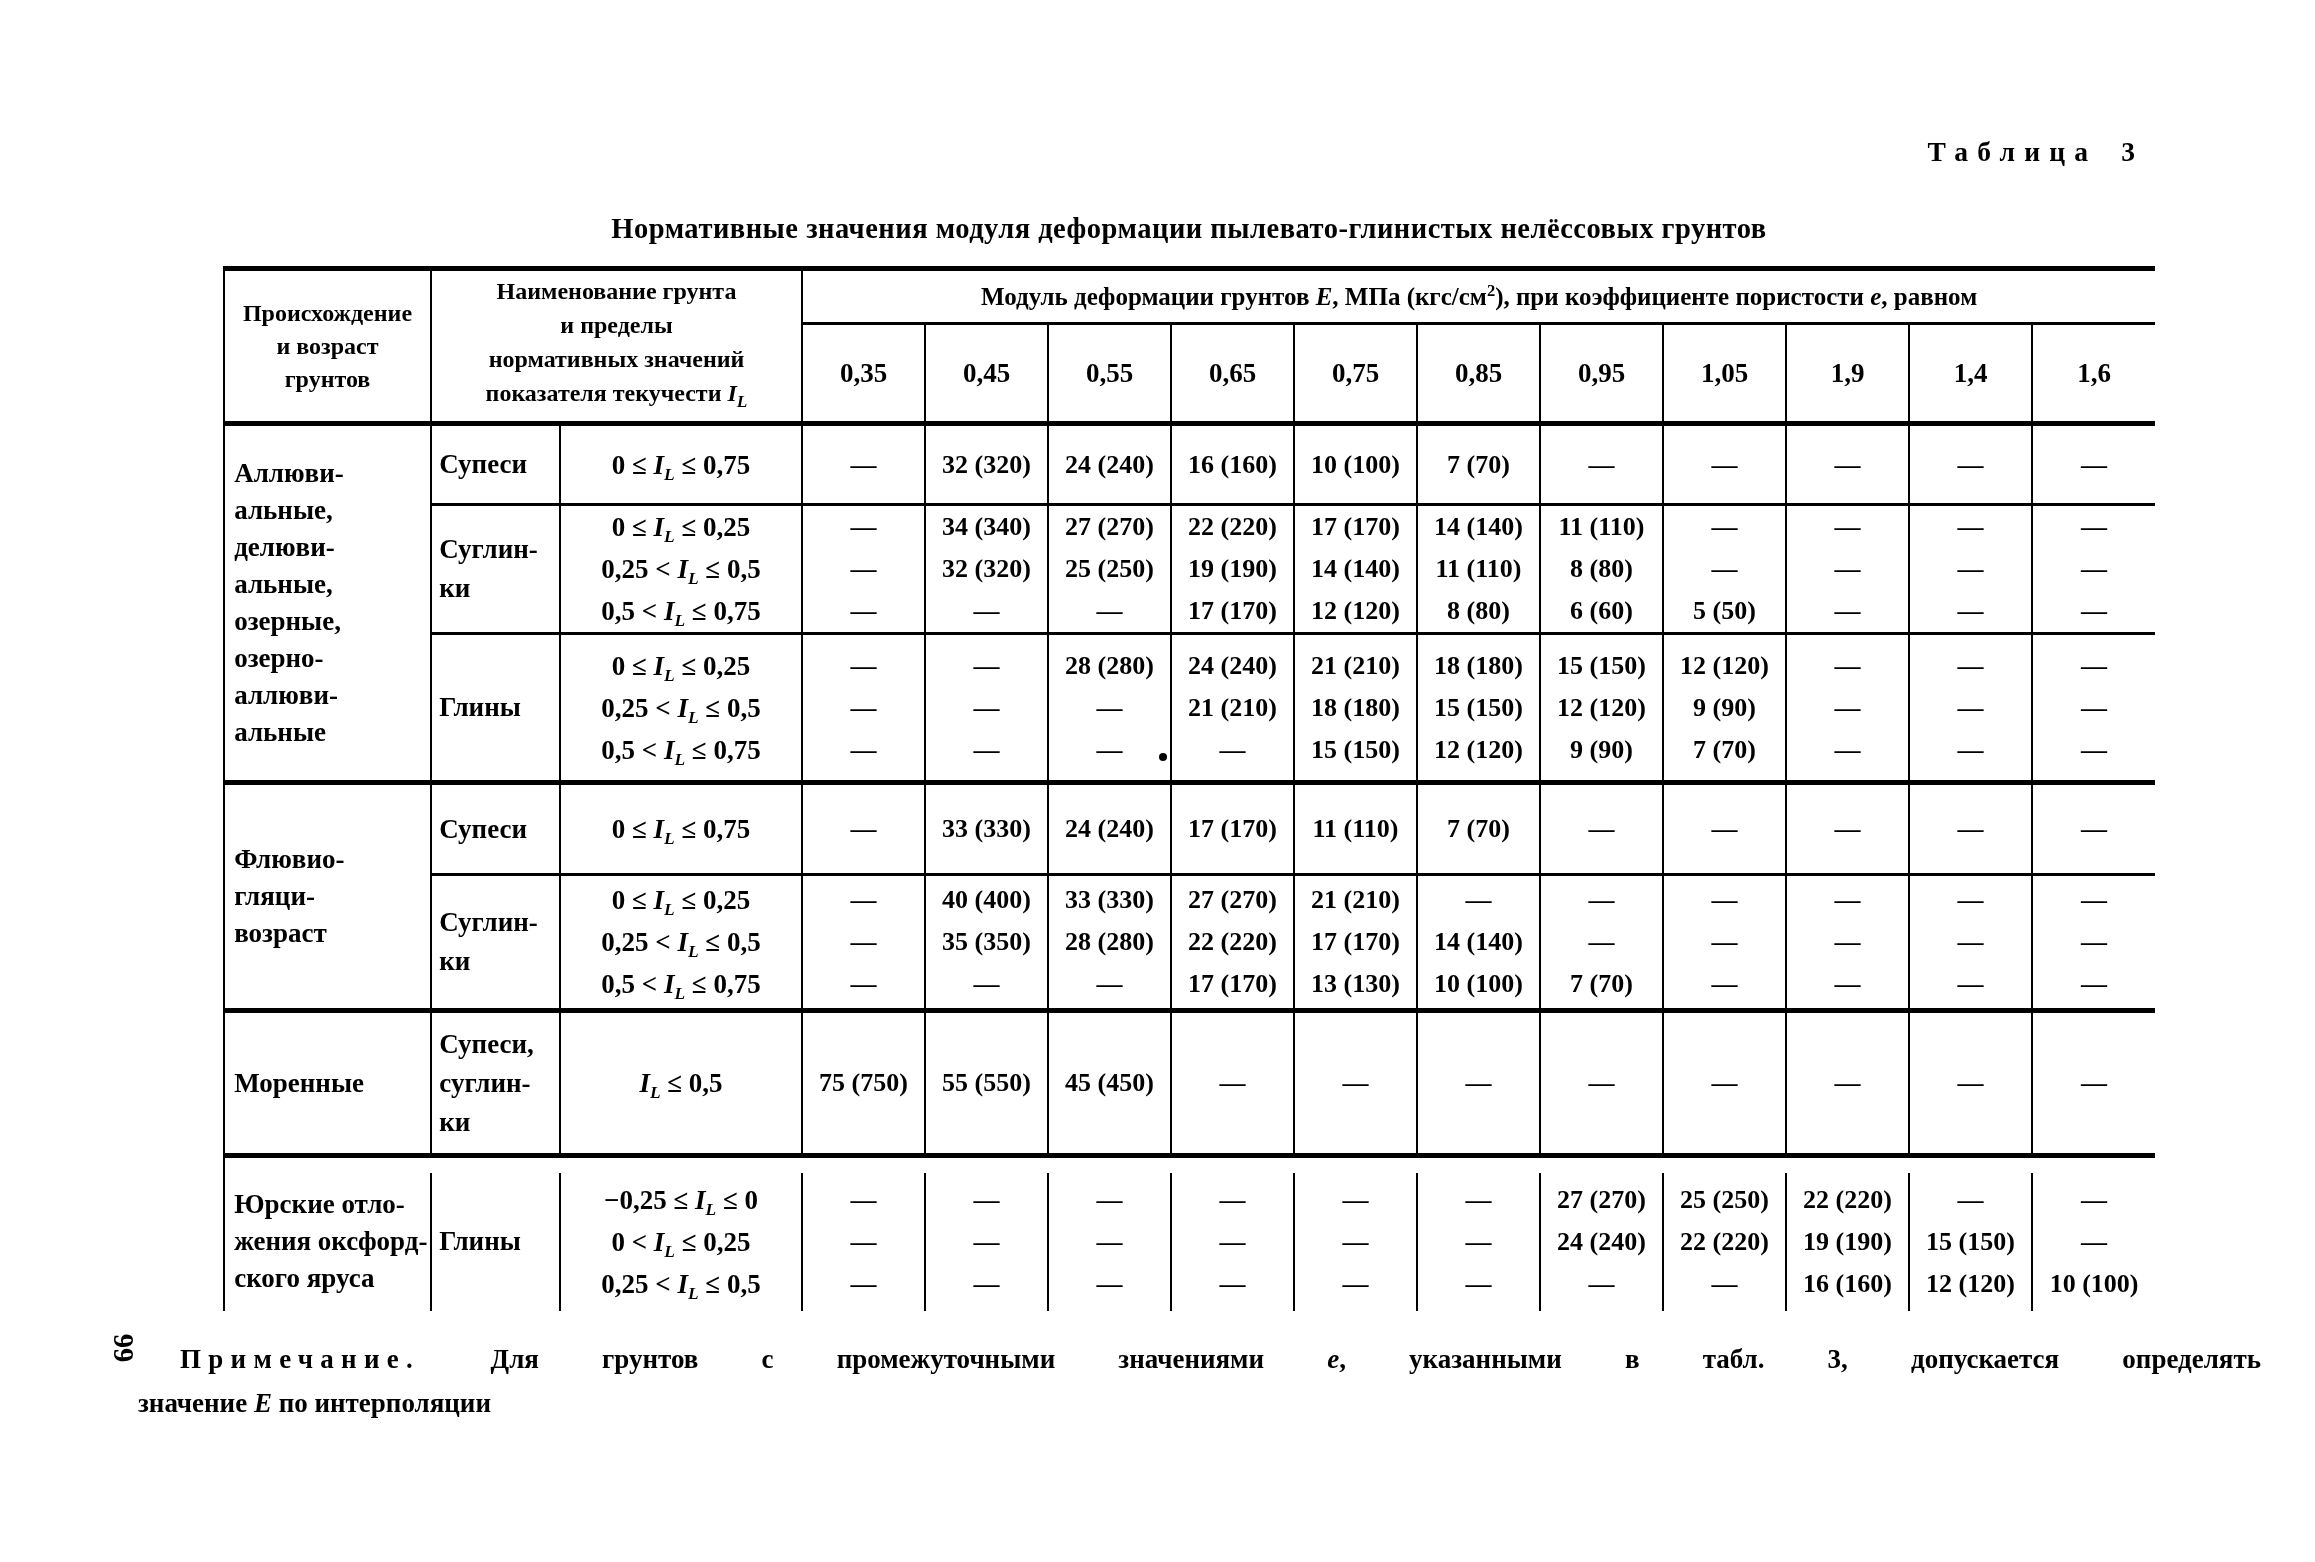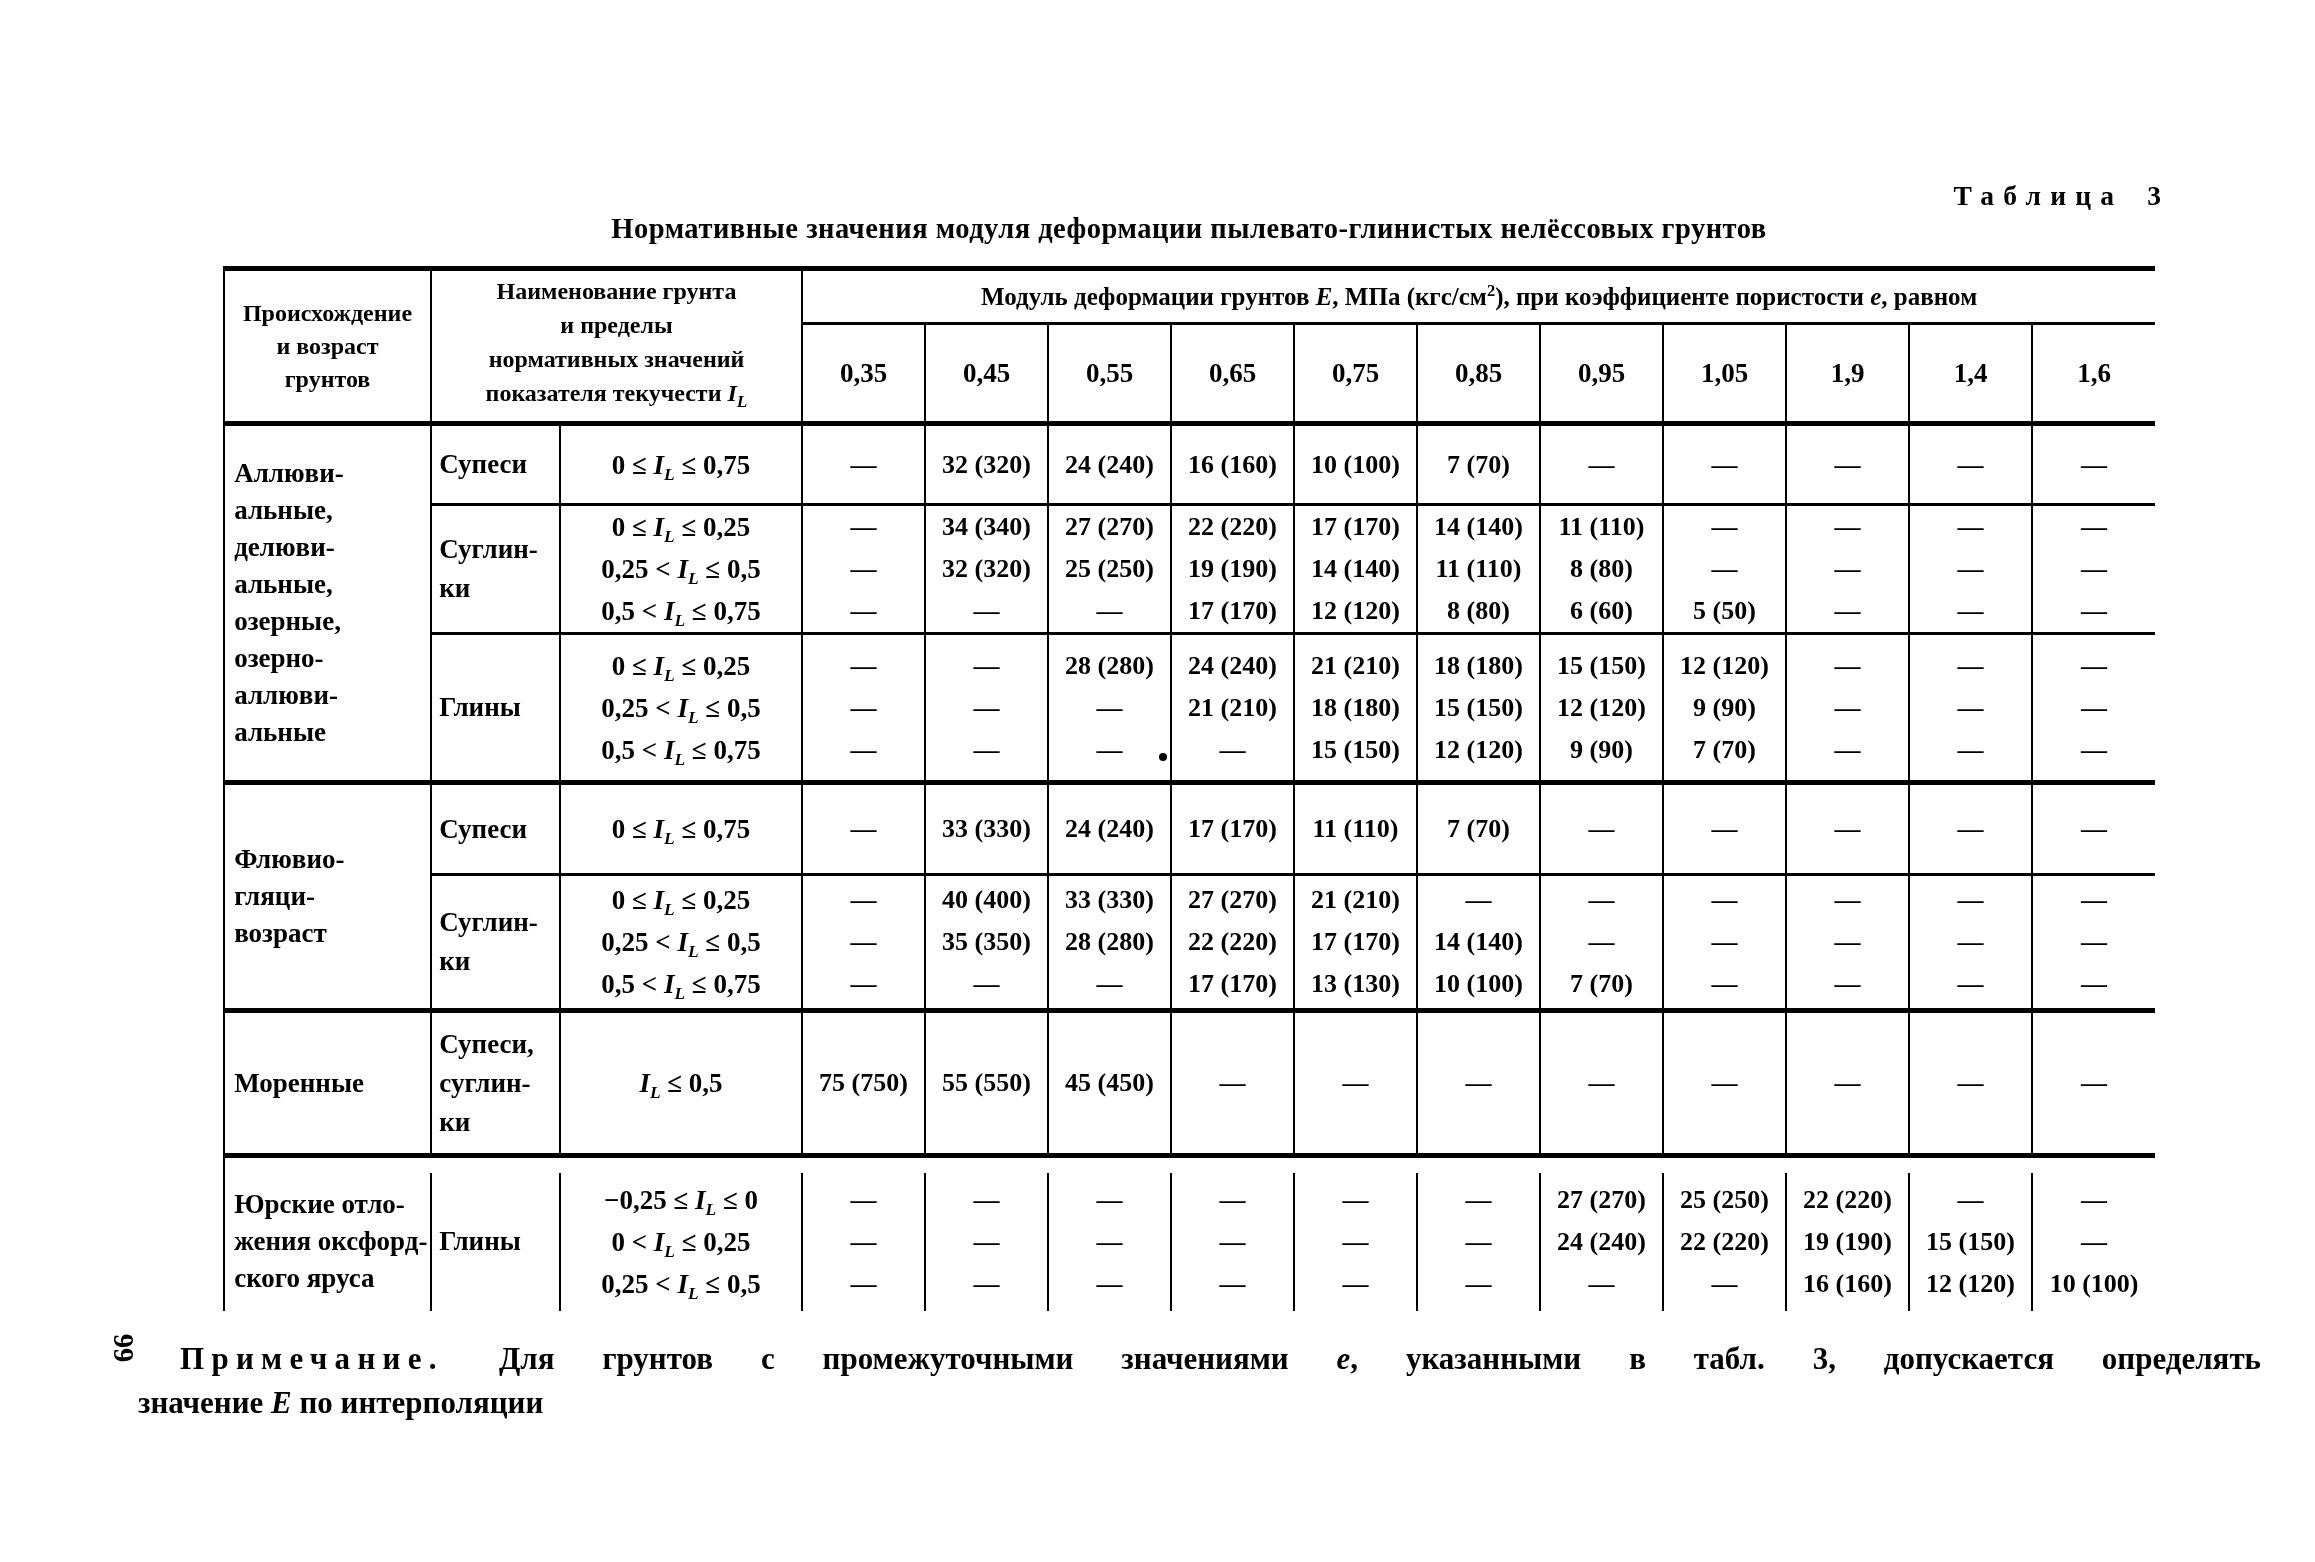--- a/index.html
+++ b/index.html
@@ -1,19 +1,19 @@
 <!DOCTYPE html>
 <html style="font-size:14.7px"><head>
 <meta charset="utf-8">
 <style>
   html,body{margin:0;padding:0;background:#ffffff;}
   .page{position:relative;width:2316px;height:1562px;background:#ffffff;color:#000;
         font-family:"Liberation Serif","DejaVu Serif",serif;font-weight:700;overflow:hidden;}
 
-  .tbl-label{position:absolute;top:136px;right:155px;font-size:27.5px;letter-spacing:9.2px;white-space:nowrap;margin-top:44px;}
+  .tbl-label{position:absolute;top:136px;right:181px;font-size:27.5px;letter-spacing:9.2px;white-space:nowrap;}
   .tbl-label .tbl-num{margin-left:24px;letter-spacing:0;}
 
   .doc-title{position:absolute;top:213px;left:225px;width:1928px;text-align:center;
              font-size:28.5px;letter-spacing:0.5px;}
 
   table.main{position:absolute;top:266px;left:223px;width:1930px;border-collapse:collapse;
              table-layout:fixed;border-top:5.5px solid #000;border-left:2.8px solid #000;padding-left:48px;}
   th,td{border-right:2.8px solid #000;padding:0;vertical-align:middle;font-weight:700;}
   .last{border-right:none !important;}
 
@@ -30,21 +30,21 @@
   .soil{font-size:27px;line-height:39px;white-space:pre-line;text-align:left;padding-left:7.3px;}
   .il{font-size:27px;text-align:center;}
   .num{font-size:26px;text-align:center;}
   .il .line,.num .line{height:42px;line-height:42px;}
 
   tr.block td{border-top:3.7px solid #000;}
   tr.group-start td{border-top:5.5px solid #000;}
   tr.spacer td{border:0;border-top:5.5px solid #000;height:14.7px;}
   tr.after-gap td{border-top:0;}
 
-  .note{position:absolute;left:138px;top:1337px;width:2123px;font-size:31px;line-height:44px;}
+  .note{position:absolute;left:138px;top:1337px;width:2123px;font-size:27px;line-height:44px;}
   .note-line1{text-align:justify;text-align-last:justify;text-indent:42px;}
   .note-label{letter-spacing:7.3px;margin-right:7.3px;}
   .note-line2{text-align:left;}
 
   .pagenum{position:absolute;left:110px;top:1332px;font-size:28.5px;transform:rotate(-90deg);}
 
   .artifact-dot{position:absolute;left:1159px;top:753px;width:8.3px;height:8.3px;background:#000;border-radius:50%;}
 </style>
 </head>
 <body>

